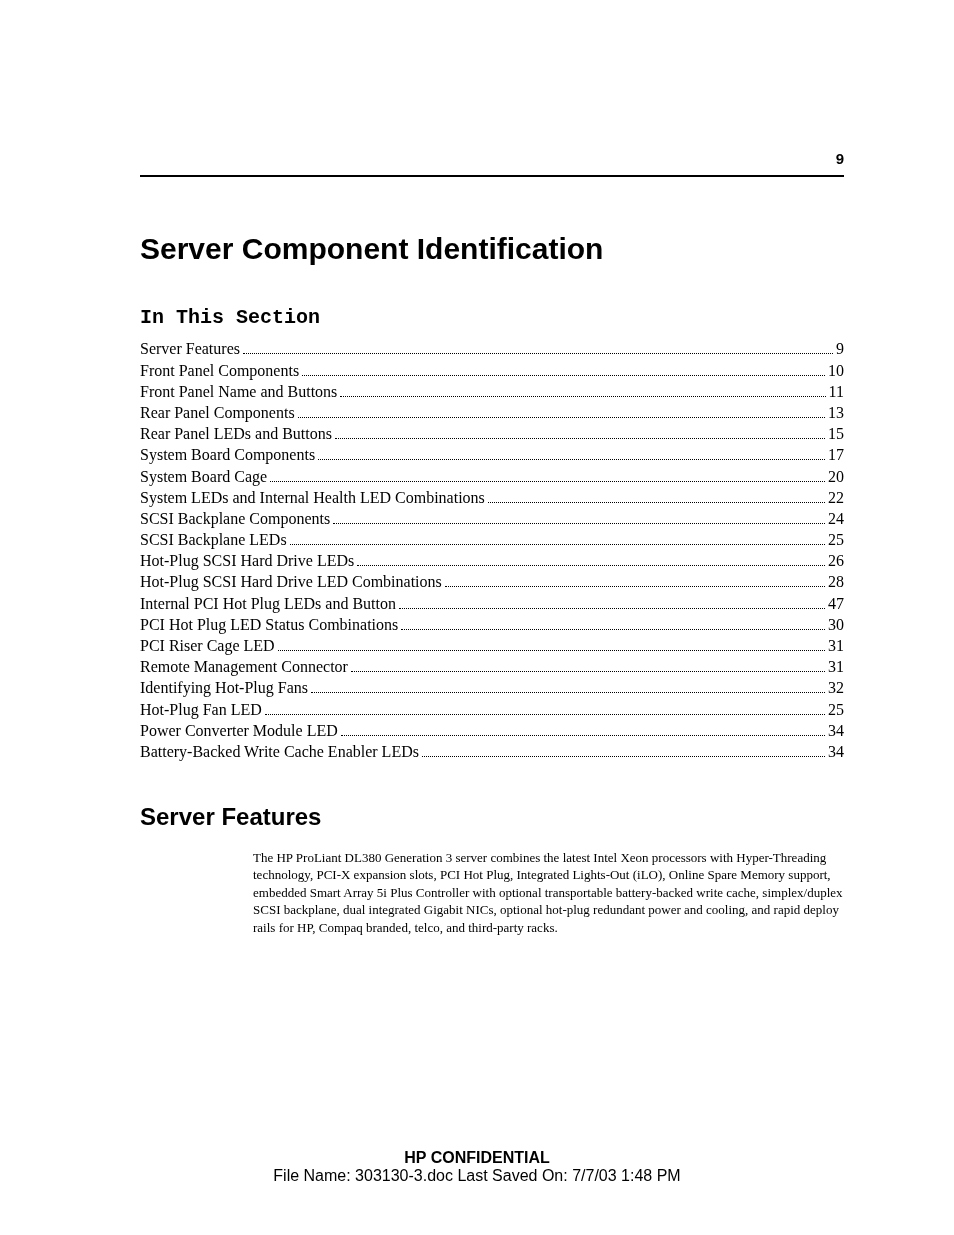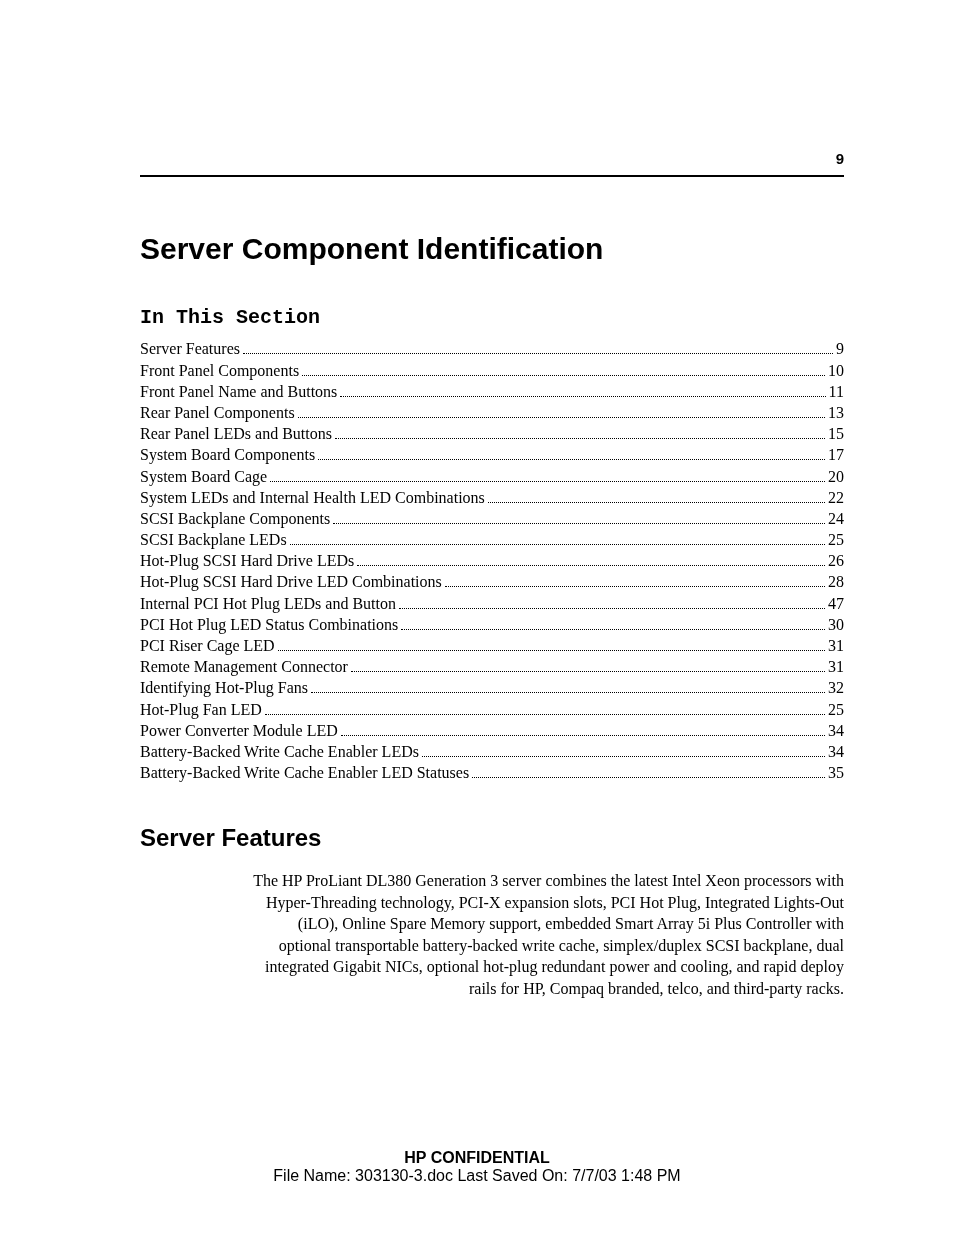--- a/index.html
+++ b/index.html
@@ -58,24 +58,24 @@
   .toc-page {
     flex: 0 0 auto;
   }
   h2.section {
     font-family: Arial, Helvetica, sans-serif;
     font-weight: bold;
     font-size: 24px;
     margin: 40px 0 18px 0;
   }
   .body-text {
-    font-size: 16px;
+    font-size: 13px;
     line-height: 1.35;
     margin-left: 113px;
-    text-align: right;
+    text-align: left;
   }
   .footer {
     position: absolute;
     bottom: 50px;
     left: 0;
     width: 100%;
     text-align: center;
     font-family: Arial, Helvetica, sans-serif;
     font-size: 16px;
   }
@@ -188,25 +188,20 @@
       <div class="toc-row">
         <span class="toc-title">Power Converter Module LED</span>
         <span class="toc-dots"></span>
         <span class="toc-page">34</span>
       </div>
       <div class="toc-row">
         <span class="toc-title">Battery-Backed Write Cache Enabler LEDs</span>
         <span class="toc-dots"></span>
         <span class="toc-page">34</span>
       </div>
-      <div class="toc-row">
-        <span class="toc-title">Battery-Backed Write Cache Enabler LED Statuses</span>
-        <span class="toc-dots"></span>
-        <span class="toc-page">35</span>
-      </div>
     </div>
 
   <h2 class="section">Server Features</h2>
 
   <p class="body-text">The HP ProLiant DL380 Generation 3 server combines the latest Intel Xeon processors with Hyper-Threading technology, PCI-X expansion slots, PCI Hot Plug, Integrated Lights-Out (iLO), Online Spare Memory support, embedded Smart Array 5i Plus Controller with optional transportable battery-backed write cache, simplex/duplex SCSI backplane, dual integrated Gigabit NICs, optional hot-plug redundant power and cooling, and rapid deploy rails for HP, Compaq branded, telco, and third-party racks.</p>
 
   <div class="footer">
     <div class="conf">HP CONFIDENTIAL</div>
     <div>File Name: 303130-3.doc   Last Saved On: 7/7/03 1:48 PM</div>
   </div>

